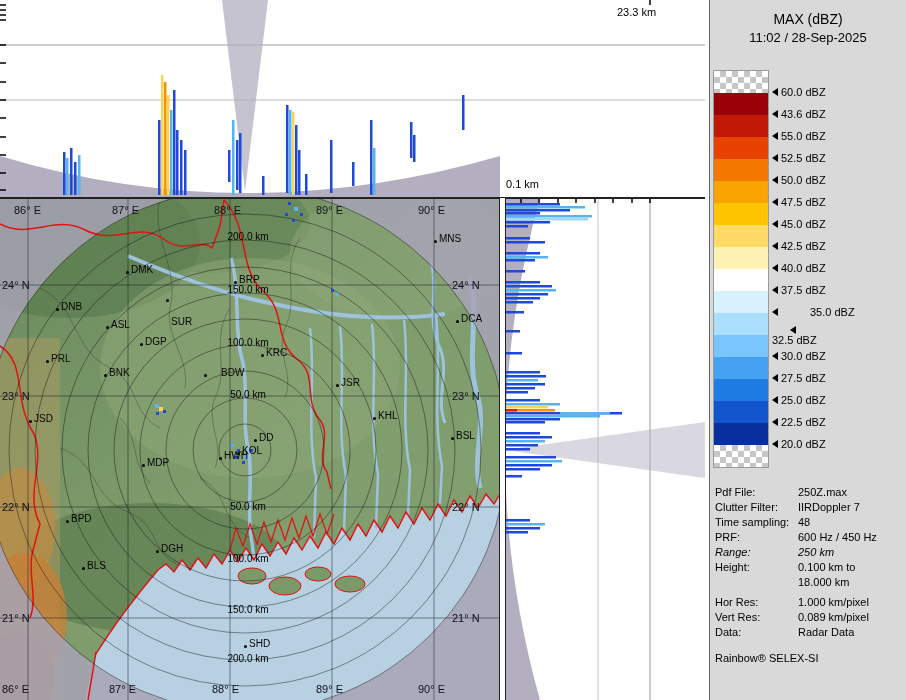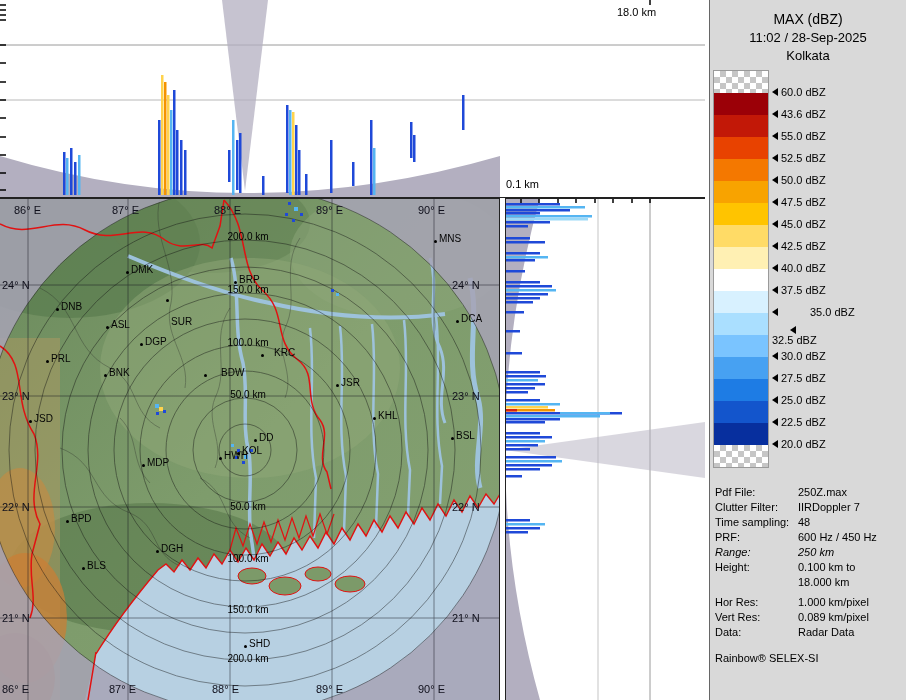--- a/index.html
+++ b/index.html
@@ -85,21 +85,21 @@
           <rect x="370" y="120" width="2.5" height="75" fill="#1f49d8"></rect>
           <rect x="373" y="148" width="2.5" height="47" fill="#55b5f2"></rect>
           <rect x="410" y="122" width="2.5" height="36" fill="#1f49d8"></rect>
           <rect x="413" y="135" width="2.5" height="27" fill="#1f49d8"></rect>
           <rect x="462" y="95" width="2.5" height="35" fill="#1f49d8"></rect>
         </g>
       <line x1="0" y1="197.5" x2="705" y2="197.5" stroke="#222"></line>
     </svg>
   </div>
 
-  <div class="axis-label" style="left:617px;top:6px">18.0 km</div>
+  <div class="axis-label" style="left:617px;top:6px">23.3 km</div>
   <div class="axis-label" style="left:506px;top:178px">0.1 km</div>
 
   <div class="panel" id="map-panel">
     <svg width="500" height="502" viewBox="0 0 500 502">
       <defs>
         <linearGradient id="lg" x1="0" y1="0" x2="1" y2="1">
           <stop offset="0" stop-color="#6b8a5c"></stop>
             <stop offset="0.5" stop-color="#7e9c6c"></stop>
             <stop offset="1" stop-color="#86a173"></stop>
         </linearGradient>
@@ -234,21 +234,21 @@
         <div class="citylbl" style="left: 171px; top: 94px; margin-top: 24px;">SUR</div>
         <div class="city" style="left: 56px; top: 110px;"></div>
         <div class="citylbl" style="left: 61px; top: 103px;">DNB</div>
         <div class="city" style="left: 106px; top: 128px;"></div>
         <div class="citylbl" style="left: 111px; top: 121px;">ASL</div>
         <div class="city" style="left: 140px; top: 145px;"></div>
         <div class="citylbl" style="left: 145px; top: 138px;">DGP</div>
         <div class="city" style="left: 456px; top: 122px;"></div>
         <div class="citylbl" style="left: 461px; top: 115px;">DCA</div>
         <div class="city" style="left: 261px; top: 156px;"></div>
-        <div class="citylbl" style="left: 266px; top: 149px; margin-left: 8px;">KRC</div>
+        <div class="citylbl" style="left: 266px; top: 149px;">KRC</div>
         <div class="city" style="left: 204px; top: 176px;"></div>
         <div class="citylbl" style="left: 209px; top: 169px; padding-left: 12px;">BDW</div>
         <div class="city" style="left: 104px; top: 176px;"></div>
         <div class="citylbl" style="left: 109px; top: 169px;">BNK</div>
         <div class="city" style="left: 46px; top: 162px;"></div>
         <div class="citylbl" style="left: 51px; top: 155px;">PRL</div>
         <div class="city" style="left: 336px; top: 186px;"></div>
         <div class="citylbl" style="left: 341px; top: 179px;">JSR</div>
         <div class="city" style="left: 29px; top: 222px;"></div>
         <div class="citylbl" style="left: 34px; top: 215px;">JSD</div>
@@ -347,21 +347,20 @@
           <rect x="0" y="333" width="23" height="2.5" fill="#1f49d8"></rect>
         </g>
       <line x1="0.5" y1="0" x2="0.5" y2="502" stroke="#222"></line>
       <line x1="0" y1="0.5" x2="200" y2="0.5" stroke="#222"></line>
     </svg>
   </div>
 
   <div class="panel" id="legend">
     <div class="lg-title" id="lg-product">MAX (dBZ)</div>
     <div class="lg-title">11:02 / 28-Sep-2025</div>
-    <div class="lg-title">Kolkata</div>
     <div id="scale">
         <div class="band checker"></div>
         <div class="band" style="background: rgb(155, 0, 7);"></div>
         <div class="band" style="background: rgb(194, 24, 7);"></div>
         <div class="band" style="background: rgb(232, 66, 0);"></div>
         <div class="band" style="background: rgb(244, 120, 0);"></div>
         <div class="band" style="background: rgb(248, 163, 0);"></div>
         <div class="band" style="background: rgb(255, 196, 0);"></div>
         <div class="band" style="background: rgb(255, 219, 102);"></div>
         <div class="band" style="background: rgb(255, 240, 179);"></div>

